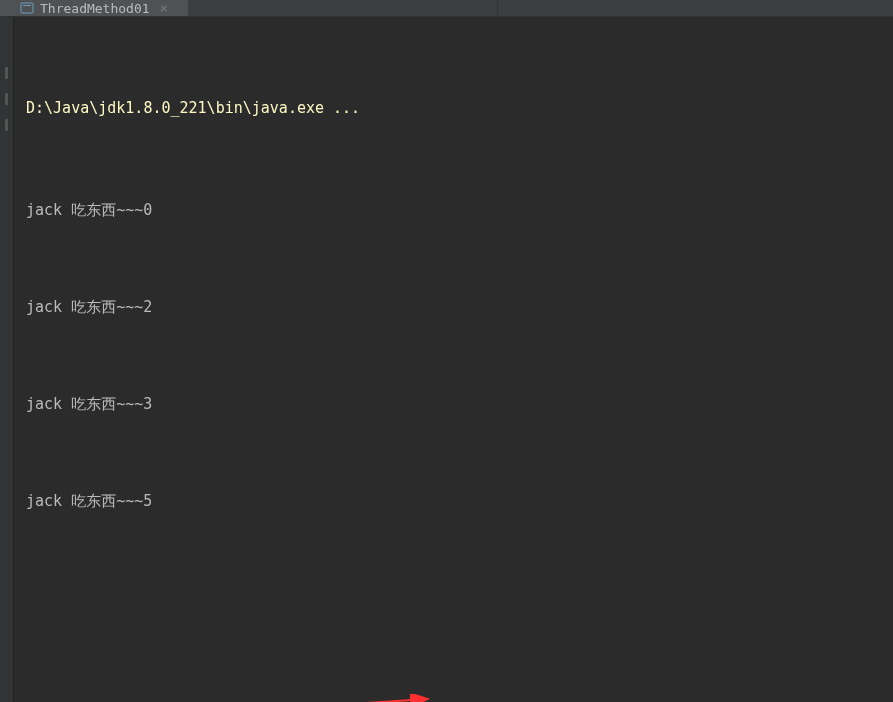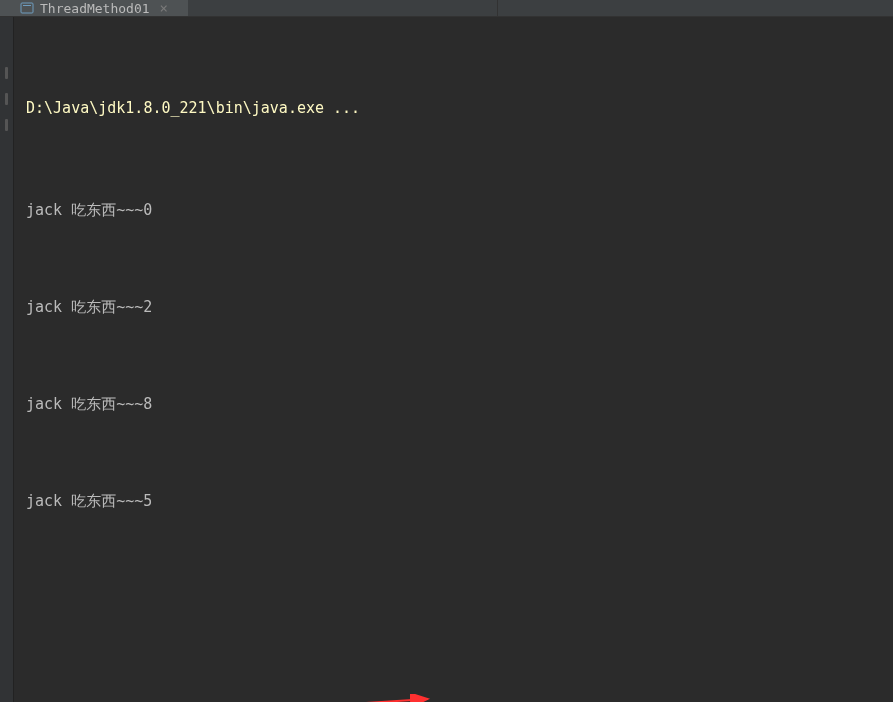--- a/index.html
+++ b/index.html
@@ -119,21 +119,21 @@
     <div class="gutter-items">
       <div class="gutter-dot"></div>
       <div class="gutter-dot"></div>
       <div class="gutter-dot"></div>
     </div>
   </div>
   <div class="console">
     <div class="console-line header-line">D:\Java\jdk1.8.0_221\bin\java.exe ...</div>
     <div class="console-line">jack 吃东西~~~0</div>
     <div class="console-line">jack 吃东西~~~2</div>
-    <div class="console-line">jack 吃东西~~~8</div>
+    <div class="console-line">jack 吃东西~~~3</div>
     <div class="console-line">jack 吃东西~~~5</div>
     
     
     
     
     
     
     
     
     

